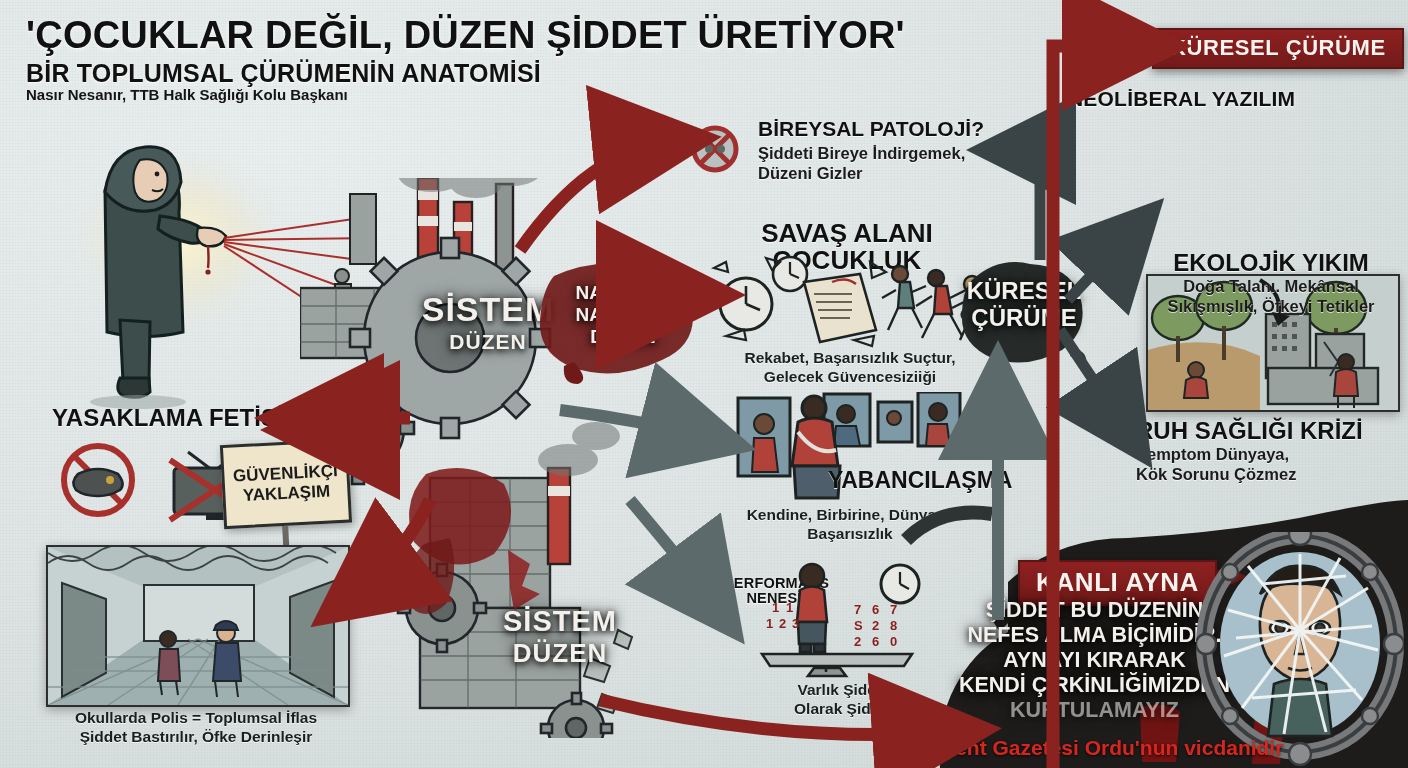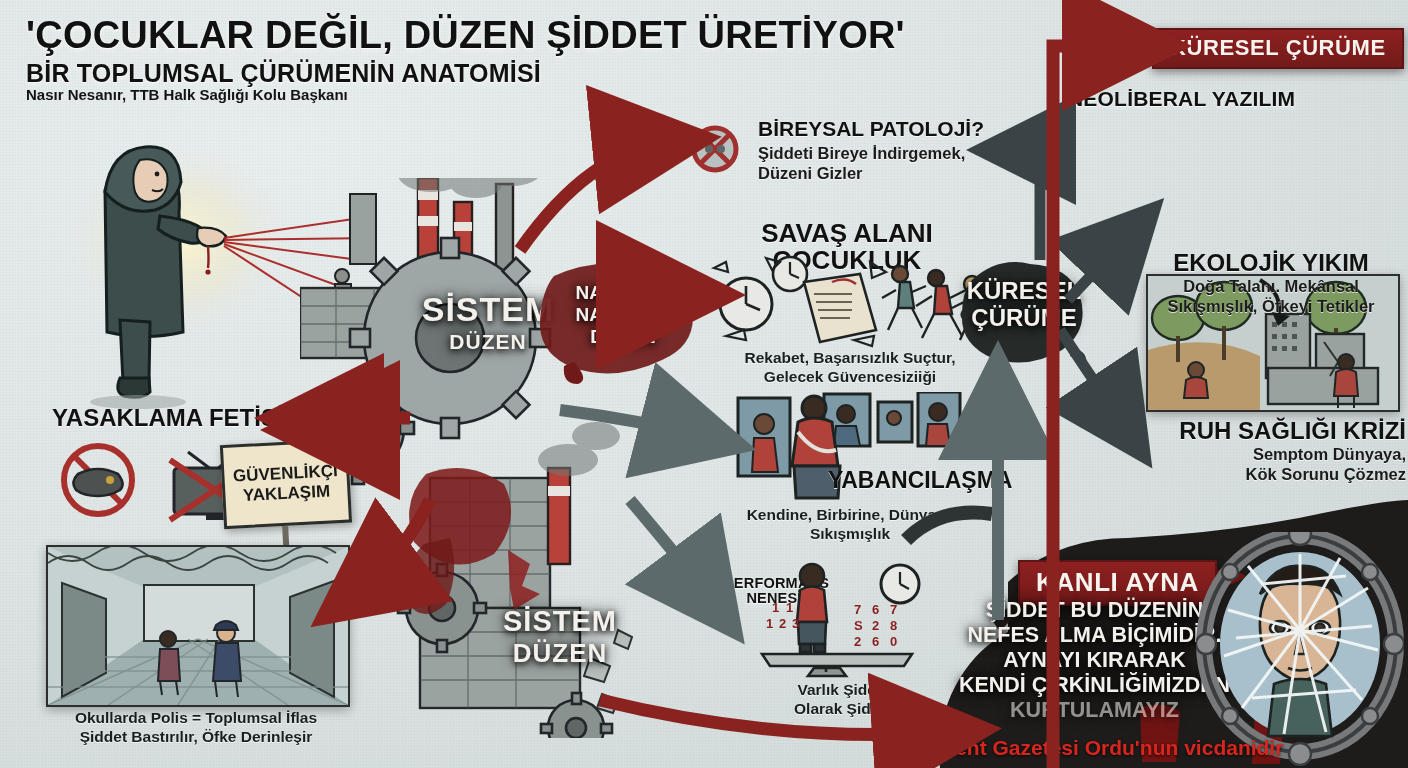--- a/index.html
+++ b/index.html
@@ -308,21 +308,21 @@
         <path d="M66 74 l2 32 l42 0 l2 -32z" fill="#4e5e6a"></path>
         <path d="M70 40 q18 24 38 18" fill="none" stroke="#e2e2dc" stroke-width="4"></path>
       </g>
     </svg>
   </div>
   <div class="lyr" style="left:828px;top:468px;">
     <div class="sec-h" style="font-size:23px;">YABANCILAŞMA</div>
   </div>
   <div class="lyr" style="left:700px;top:505px;width:300px;">
     <div class="cap">Kendine, Birbirine, Dünyaya</div>
-    <div class="cap">Sıkışmışlık</div>
+    <div class="cap">Başarısızlık</div>
   </div>
 
   <div class="lyr" style="left:724px;top:576px;width:100px;text-align:center;">
     <div class="hl" style="font-size:14.5px;">PERFORMANS</div>
     <div class="hl" style="font-size:14.5px;">NENESİ</div>
   </div>
   <div class="lyr" style="left:748px;top:562px;width:190px;height:120px;">
     <svg width="190" height="120" viewBox="0 0 190 120">
 
       <circle cx="152" cy="22" r="19" fill="#e8e8e4" stroke="#1d2322" stroke-width="3"></circle>
@@ -533,21 +533,21 @@
         <path d="M196 24 l10 -8 M200 36 l12 -2 M196 48 l10 8"></path>
       </g>
 
       <g stroke="#1f2524" stroke-width="2.4">
         <circle cx="228" cy="16" r="9" fill="#2f2a26"></circle>
         <path d="M216 26 q12 -8 24 2 l3 32 l-30 0z" fill="#5a6670"></path>
         <path d="M219 60 l-1 20 M238 60 l1 20" fill="none"></path>
       </g>
     </svg>
   </div>
-  <div class="lyr" style="left:1136px;top:418px;width:270px;text-align:right;">
+  <div class="lyr" style="left:1136px;top:418px;width:270px;text-align:left;">
     <div class="sec-h" style="font-size:24px;">RUH SAĞLIĞI KRİZİ</div>
     <div class="sec-b" style="margin-top:2px;">Semptom Dünyaya,</div>
     <div class="sec-b">Kök Sorunu Çözmez</div>
   </div>
 
   <div class="lyr" style="left:900px;top:500px;width:508px;height:268px;overflow:hidden;">
     <svg width="508" height="268" viewBox="0 0 508 268">
       <path d="M108 82 q48 -44 120 -44 q110 -6 200 -26 q60 -12 80 -12 l0 268 L40 268 q-4 -52 20 -90 q18 -30 48 -46z" fill="#1e1c1b"></path>
       <path d="M92 120 q30 -28 78 -32 q-54 22 -70 44z" fill="#2a2524"></path>
 

